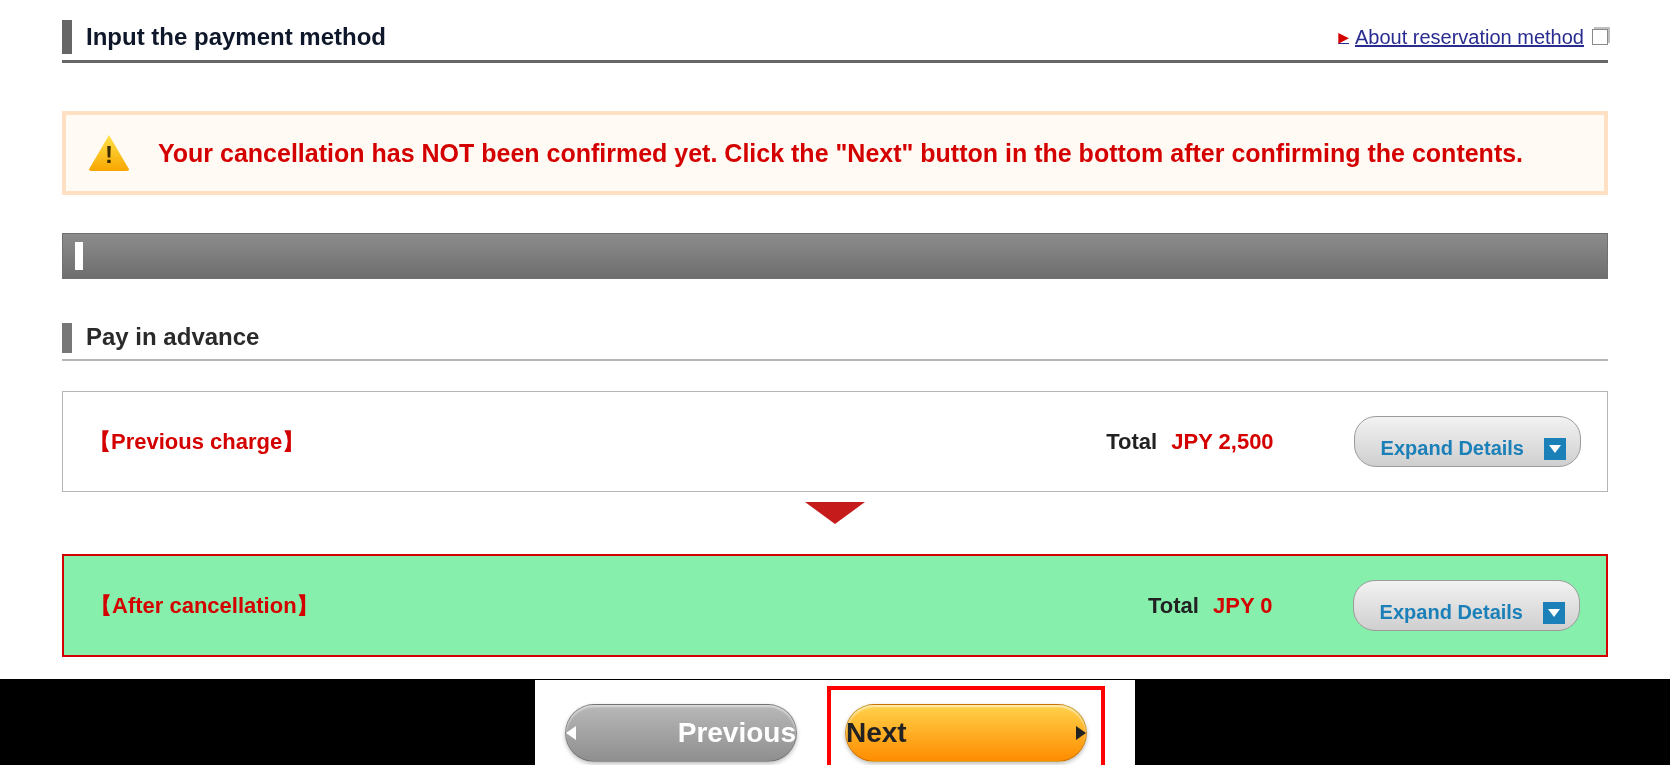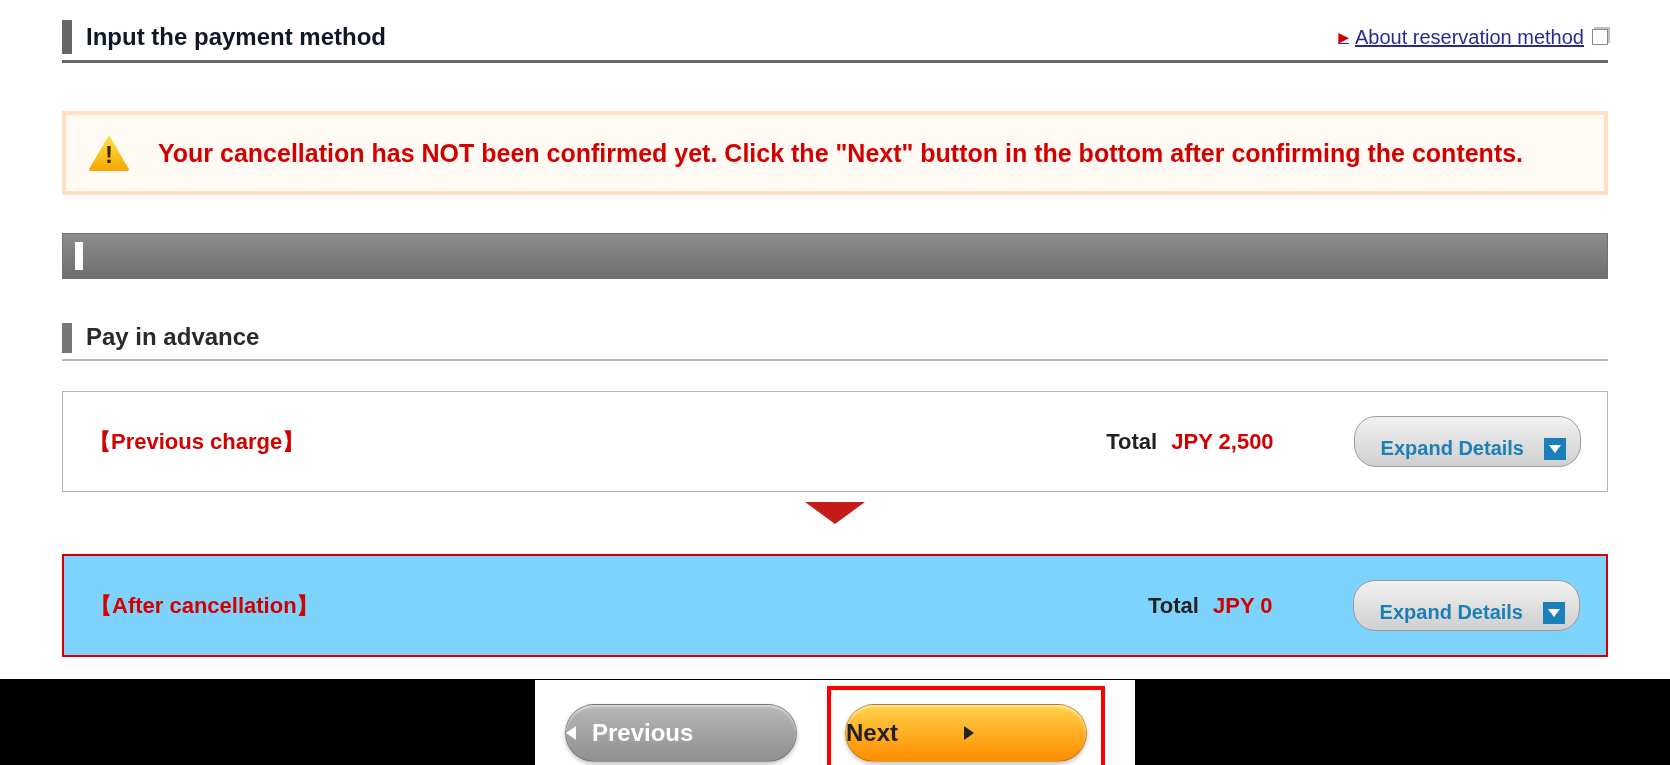--- a/index.html
+++ b/index.html
@@ -14,32 +14,32 @@
   .warning-box{border:4px solid #ffe0c2;background:#fffaf3;margin-top:48px;padding:20px 22px;display:flex;align-items:center;}
   .warning-icon{width:42px;height:36px;background:linear-gradient(#ffe24a,#f7a600);clip-path:polygon(50% 0,100% 100%,0 100%);position:relative;margin-right:28px;flex:0 0 auto;border-radius:4px;}
   .warning-icon::after{content:"!";position:absolute;left:0;right:0;top:6px;text-align:center;font-weight:bold;font-size:24px;color:#3a2a00;}
   .warning-text{font-size:25px;font-weight:bold;color:#d40000;}
   .subheader{background:linear-gradient(#8c8c8c,#6e6e6e);color:#fff;font-size:24px;font-weight:bold;padding:8px 12px;margin-top:38px;display:flex;align-items:center;border:1px solid #707070;}
   .subheader .bar{width:8px;height:28px;background:#fff;margin-right:14px;}
   .minor-header{display:flex;align-items:flex-start;margin-top:44px;border-bottom:2px solid #b5b5b5;padding-bottom:6px;}
   .minor-header .bar{width:10px;height:30px;background:#777;margin-right:14px;}
   .minor-header h3{font-size:24px;font-weight:bold;margin:0;color:#2a2a2a;}
   .charge-box{border:1px solid #b5b5b5;padding:24px 26px;margin-top:30px;display:flex;align-items:center;justify-content:space-between;}
-  .charge-box.after{border:2px solid #d40000;background:#7dd3fc;}
+  .charge-box.after{border:2px solid #d40000;background:#86efac;}
   .charge-label{font-size:22px;font-weight:bold;color:#d40000;}
   .charge-right{display:flex;align-items:center;gap:80px;}
   .total{font-size:22px;font-weight:bold;color:#222;}
   .total .amount{color:#d40000;margin-left:8px;}
   .expand-btn{display:flex;align-items:center;gap:20px;background:linear-gradient(#f2f2f2,#cfcfcf);border:1px solid #9c9c9c;border-radius:22px;padding:20px 14px 6px 26px;font-size:20px;font-weight:bold;color:#1b7fb8;cursor:pointer;}
   .expand-btn .sq{width:22px;height:22px;background:#1b7fb8;display:flex;align-items:center;justify-content:center;}
   .expand-btn .sq::after{content:"";border-left:6px solid transparent;border-right:6px solid transparent;border-top:8px solid #fff;}
   .down-arrow{width:0;height:0;border-left:30px solid transparent;border-right:30px solid transparent;border-top:22px solid #c51b1b;margin:10px auto 0;}
   .footer{background:#000;height:108px;margin-top:22px;display:flex;align-items:center;justify-content:center;}
   .footer-inner{width:600px;height:106px;background:#fff;display:flex;align-items:center;justify-content:center;gap:30px;position:relative;}
-  .btn{border-radius:34px;height:56px;display:flex;align-items:center;justify-content:flex-start;font-size:24px;font-weight:bold;cursor:pointer;position:relative;border:1px solid rgba(0,0,0,.2);}
+  .btn{border-radius:34px;height:56px;display:flex;align-items:center;justify-content:space-between;font-size:28px;font-weight:bold;cursor:pointer;position:relative;border:1px solid rgba(0,0,0,.2);}
   .btn-prev{width:230px;background:linear-gradient(#b8b8b8,#8f8f8f);color:#fff;box-shadow:inset 0 2px 2px rgba(255,255,255,.5),0 2px 4px rgba(0,0,0,.25);}
   .btn-prev .tri{width:0;height:0;border-top:7px solid transparent;border-bottom:7px solid transparent;border-right:10px solid #fff;margin-right:16px;}
   .next-wrap{border:4px solid #ff0000;padding:14px 14px;display:flex;}
   .btn-next{width:240px;background:linear-gradient(#ffd24a,#ff8c00);color:#222;box-shadow:inset 0 2px 2px rgba(255,255,255,.6),0 2px 4px rgba(0,0,0,.25);gap:36px;}
   .btn-next .tri{width:0;height:0;border-top:7px solid transparent;border-bottom:7px solid transparent;border-left:10px solid #222;margin-left:30px;}
 </style>
 </head>
 <body>
 
 <div class="page">

